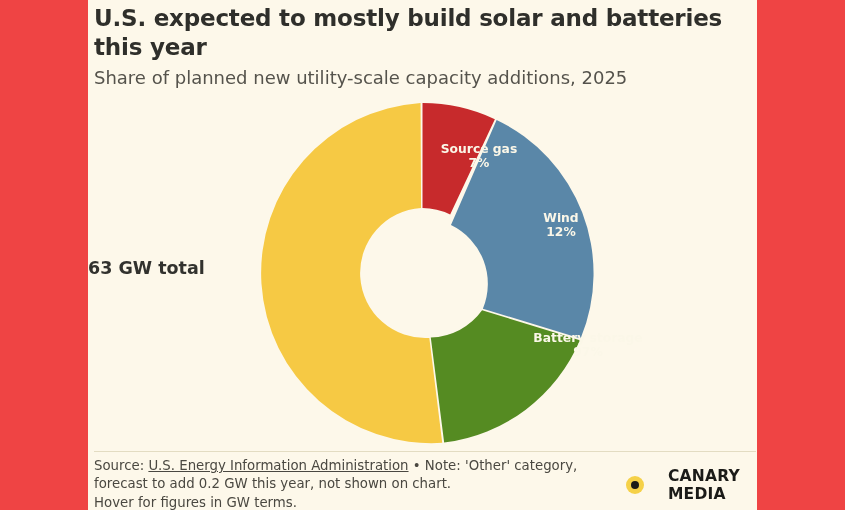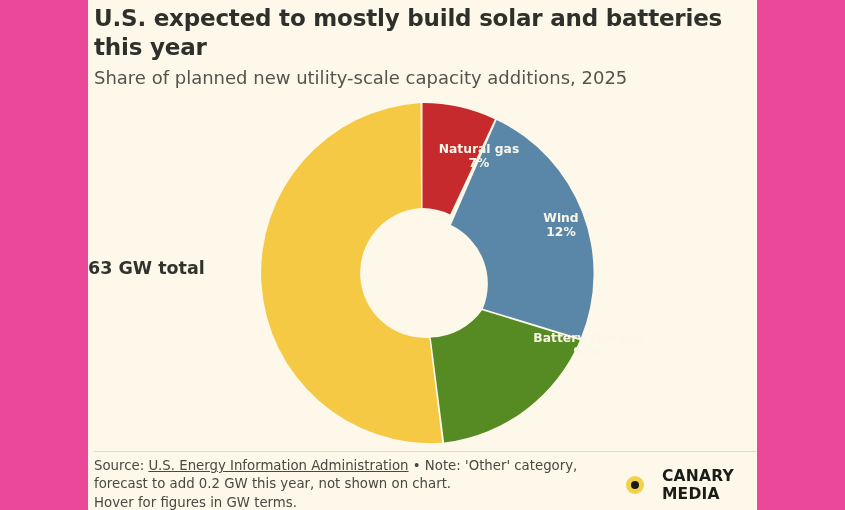--- a/index.html
+++ b/index.html
@@ -11,21 +11,21 @@
     height: 510px;
     overflow: hidden;
     background: #f4f0dc;
     font-family: "DejaVu Sans", sans-serif;
   }
 
   .page {
     position: relative;
     width: 845px;
     height: 510px;
-    background: #ec4899;
+    background: #ef4444;
   }
 
   
   .card {
     position: absolute;
     left: 88px;
     top: 0px;
     width: 669px;
     height: 510px;
     background: #fdf8ea;
@@ -119,21 +119,21 @@
     color: #4a4841;
     margin-top: 7px;
   }
 
   .brand {
     position: absolute;
     left: 538px;
     top: 467px;
     display: flex;
     align-items: center;
-    gap: 18px;
+    gap: 24px;
   }
   .brand-mark {
     width: 18px;
     height: 18px;
     border-radius: 50%;
     background: #f5d148;
     position: relative;
     flex: 0 0 auto;
   }
   .brand-mark::after {
@@ -188,21 +188,21 @@
         <path fill="#f6c944" d="M 354.22 347.84
                  A 170 170 0 1 1 332.55 8.01
                  L 333.06 113.01
                  A 65 65 0 1 0 341.34 242.94
                  Z"></path>
       </svg>
 
       <div class="center-label" style="top:163px;">63 GW total</div>
 
       <div class="slice-label lbl-gas" style="left:341px; top:47px; width:100px;">
-        <span>Natural gas</span>
+        <span>Source gas</span>
         <span class="pct">7%</span>
       </div>
 
       <div class="slice-label lbl-wind" style="left:438px; top:85px; width:70px;margin-top:31px;">
         <span>Wind</span>
         <span class="pct">12%</span>
       </div>
 
       <div class="slice-label lbl-batt" style="left:410px; top:236px; width:180px;">
         <span>Battery storage</span>

